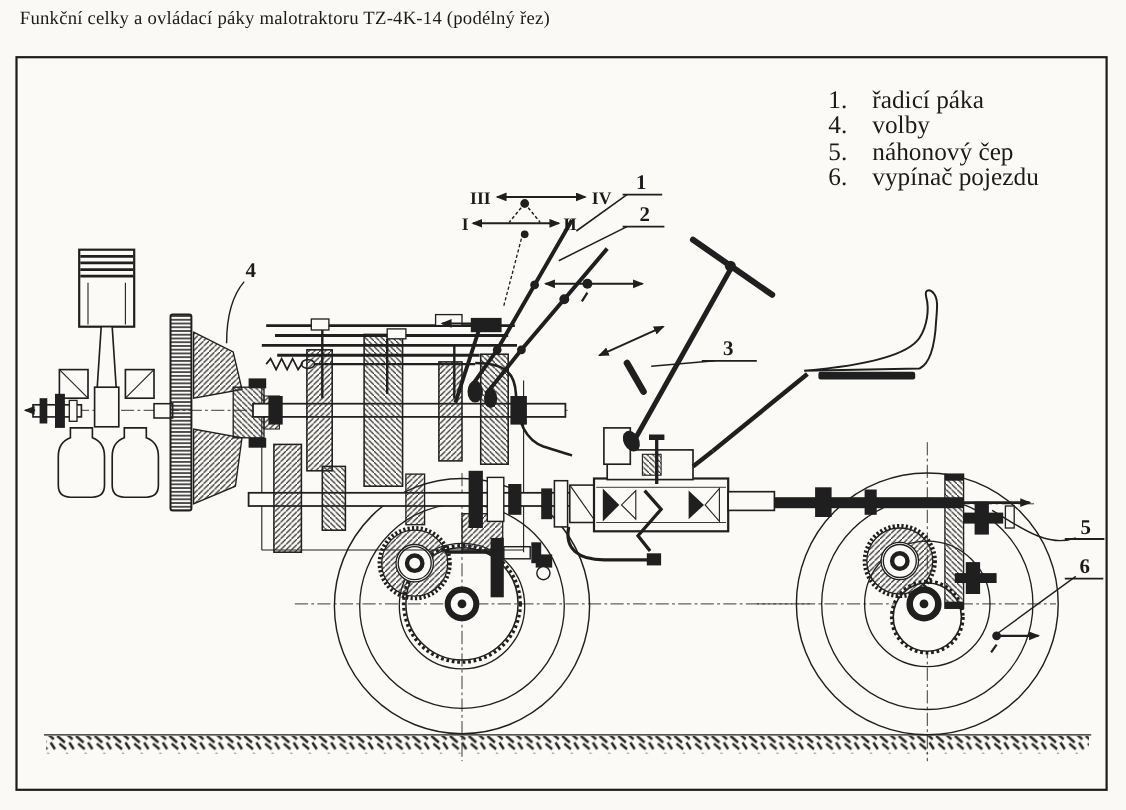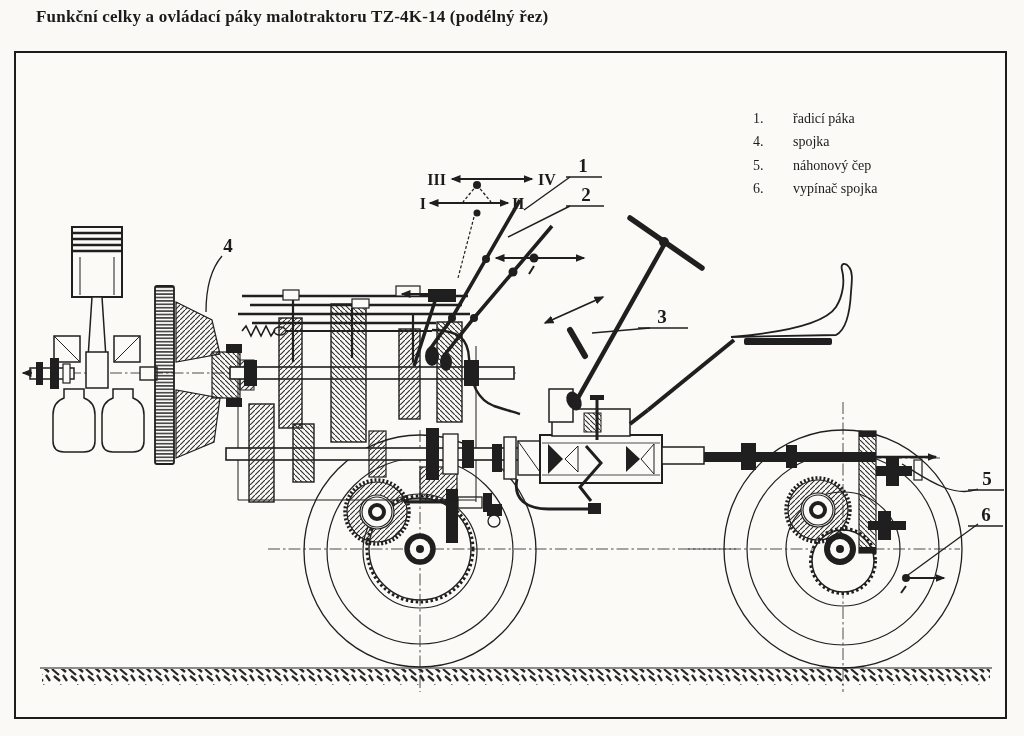--- a/index.html
+++ b/index.html
@@ -1,20 +1,20 @@
 <!DOCTYPE html>
 <html><head>
 <meta charset="utf-8">
 <style>
   html,body{margin:0;padding:0;background:#faf9f5;}
   .stage{position:relative;width:1024px;height:736px;background:#faf9f5;overflow:hidden;
          font-family:"Liberation Serif", serif;color:#1b1b1b;}
-  .title{position:absolute;left:36px;top:7px;font-size:17px;font-weight:bold;letter-spacing:.2px;}
+  .title{position:absolute;left:18px;top:7px;font-size:17px;font-weight:normal;letter-spacing:.2px;}
   .frame{position:absolute;left:14px;top:51px;width:989px;height:664px;border:2px solid #1c1c1c;background:#fbfaf7;}
-  .legend{position:absolute;left:753px;top:79px;font-size:14px;line-height:23.4px;margin-top:28px;}
+  .legend{position:absolute;left:753px;top:79px;font-size:23px;line-height:23.4px;}
   .lrow{white-space:nowrap;}
   .lnum{display:inline-block;width:40px;}
   svg.diag{position:absolute;left:0;top:0;}
   svg text{font-family:"Liberation Serif", serif;font-weight:bold;fill:#1b1b1b;}
   .s{stroke:#1f1f1f;fill:none;}
   .w{stroke:#1f1f1f;fill:#fbfaf7;}
   .f{fill:#1f1f1f;stroke:none;}
   .cl{stroke:#3a3a3a;fill:none;stroke-width:0.9;stroke-dasharray:12 3 2.5 3;}
 </style>
 </head>
@@ -277,18 +277,18 @@
       <line class="s" x1="968" y1="490" x2="1004" y2="490" stroke-width="1.6"></line>
       <text x="987" y="485" font-size="19" text-anchor="middle">5</text>
       <path class="s" d="M978,524 L908,575" stroke-width="1.3"></path>
       <line class="s" x1="968" y1="526" x2="1003" y2="526" stroke-width="1.6"></line>
       <text x="986" y="521" font-size="19" text-anchor="middle">6</text>
     </g>
   </svg>
 
   <div class="legend">
     <div class="lrow"><span class="lnum">1.</span><span>řadicí páka</span></div>
-    <div class="lrow"><span class="lnum">4.</span><span>spojka</span></div>
+    <div class="lrow"><span class="lnum">4.</span><span>volby</span></div>
     <div class="lrow"><span class="lnum">5.</span><span>náhonový čep</span></div>
-    <div class="lrow"><span class="lnum">6.</span><span>vypínač spojka</span></div>
+    <div class="lrow"><span class="lnum">6.</span><span>vypínač pojezdu</span></div>
   </div>
 
 </div>
 
 </body></html>

